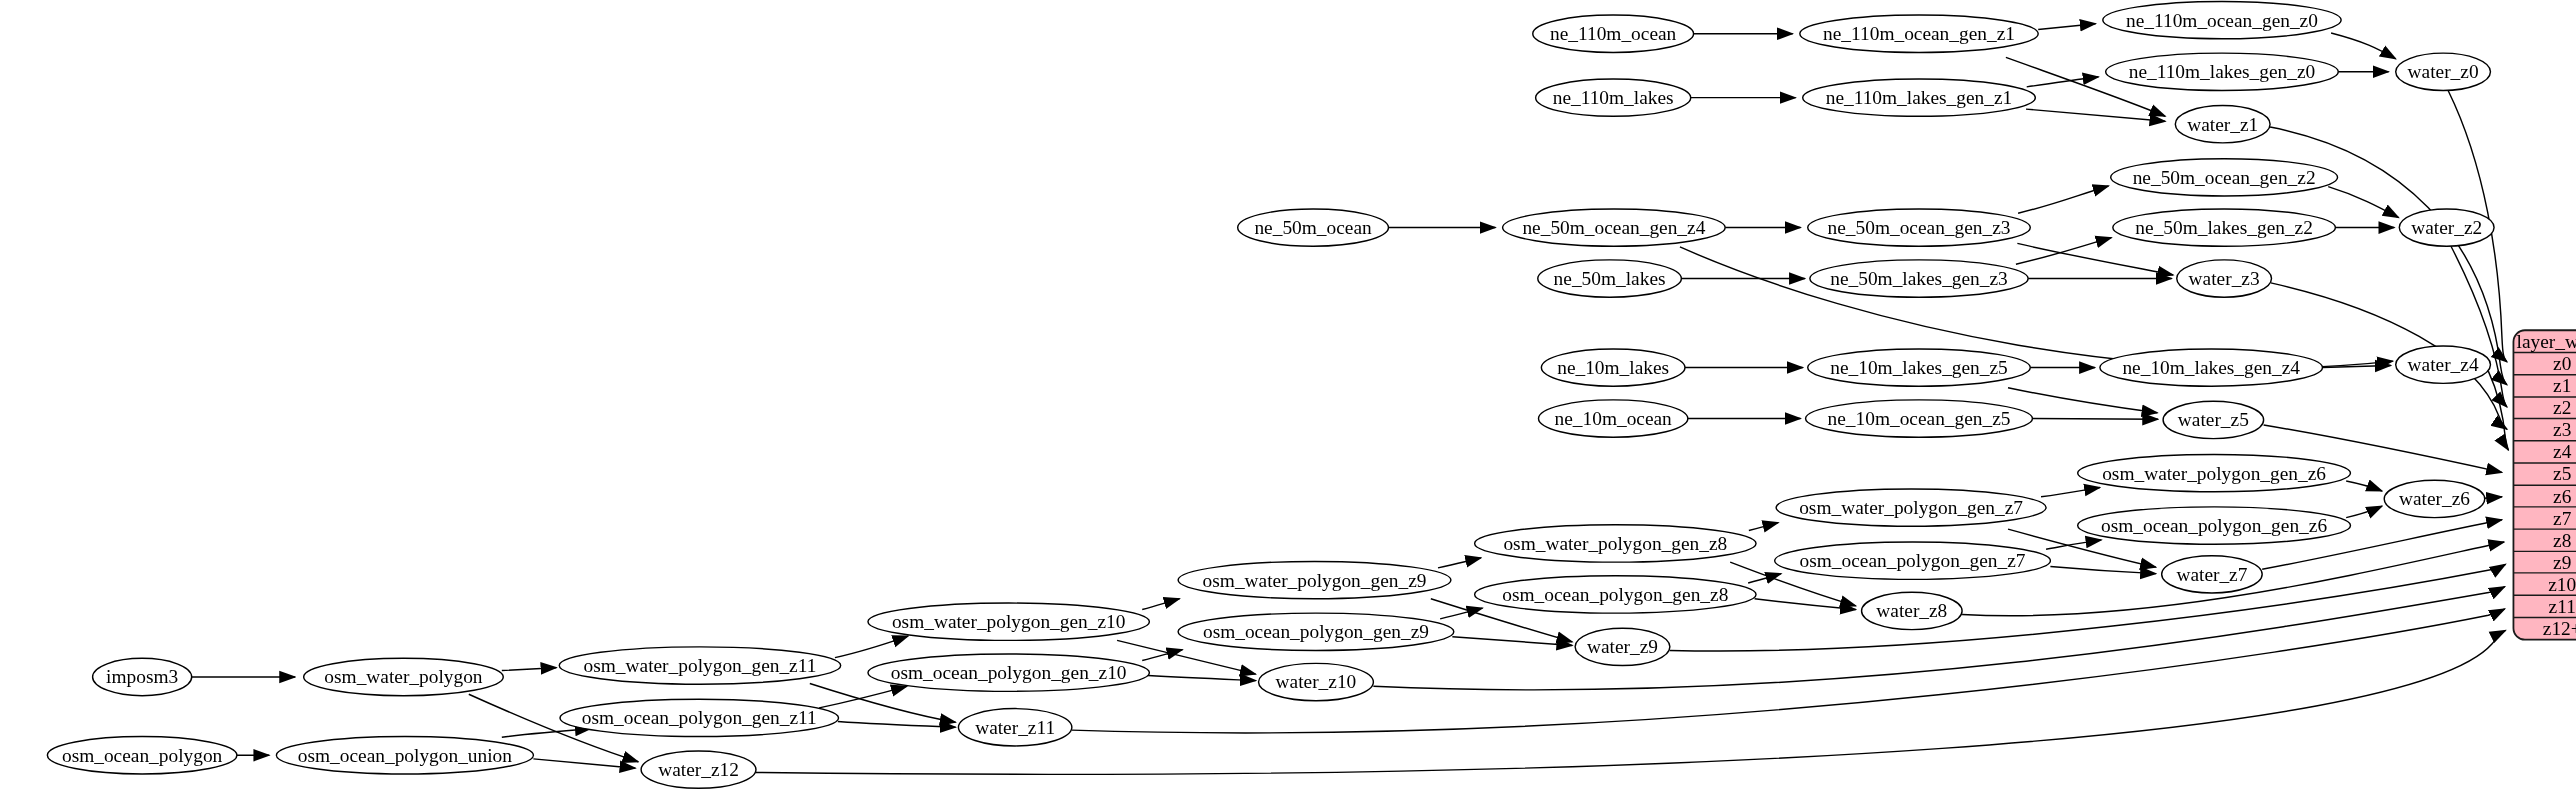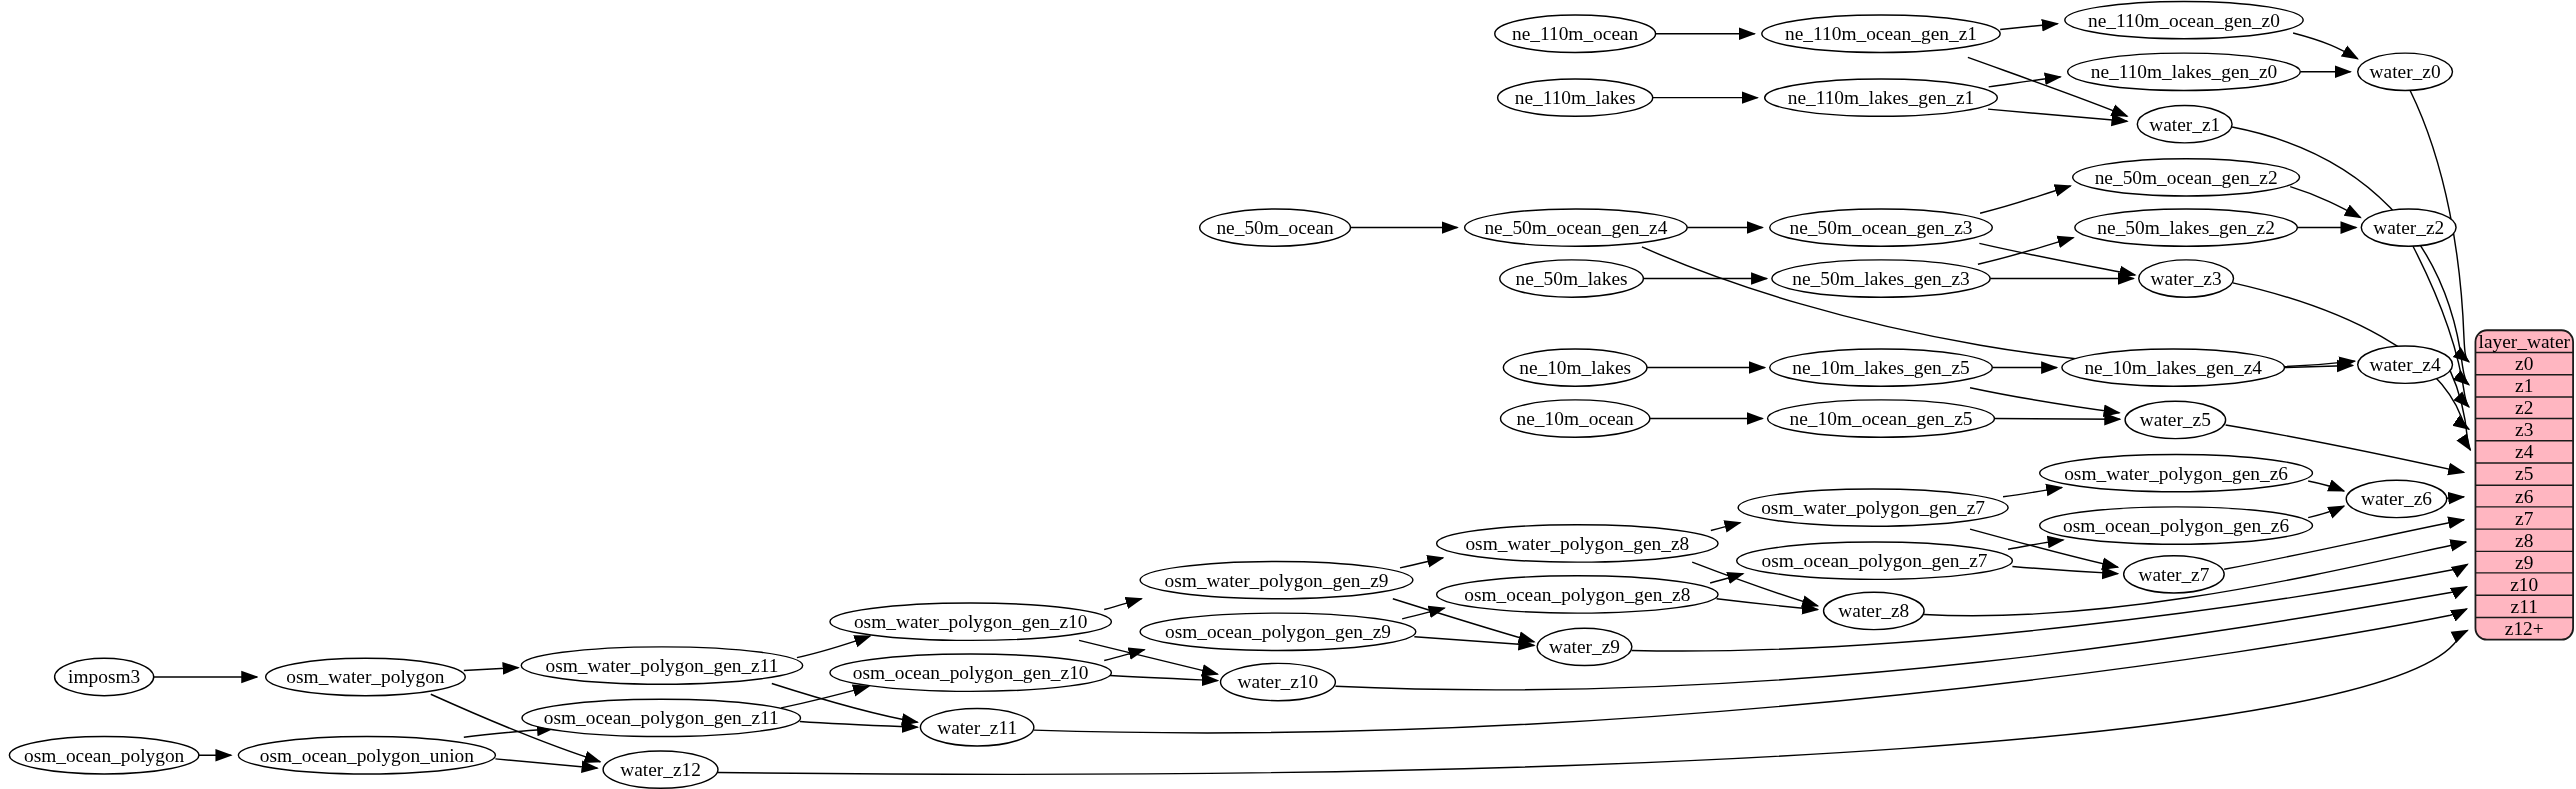--- a/index.html
+++ b/index.html
@@ -1,16 +1,16 @@
 <!DOCTYPE html>
 <html style="font-size:11.5px"><head>
 <meta charset="utf-8">
 <style>
   html,body{margin:0;padding:0;background:#ffffff;}
-  .stage{width:2256px;height:789px;background:#ffffff;position:relative;}
+  .stage{width:2256px;height:789px;background:#ffffff;position:relative;padding-left:38px;}
   svg{display:block;}
   .e{fill:none;stroke:#000000;stroke-width:2;}
   .n{fill:#ffffff;stroke:#000000;stroke-width:2;}
   .t{font-family:"Liberation Serif","DejaVu Serif",serif;font-size:27px;text-anchor:middle;fill:#000000;}
   .tbl-rect{stroke:#1a1a1a;stroke-width:2.5;}
   .sep{stroke:#1a1a1a;stroke-width:2;}
 </style>
 </head>
 <body>
 

